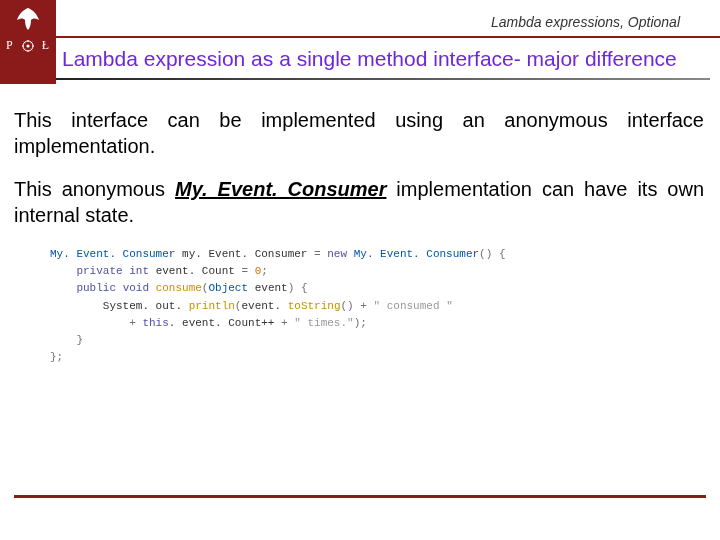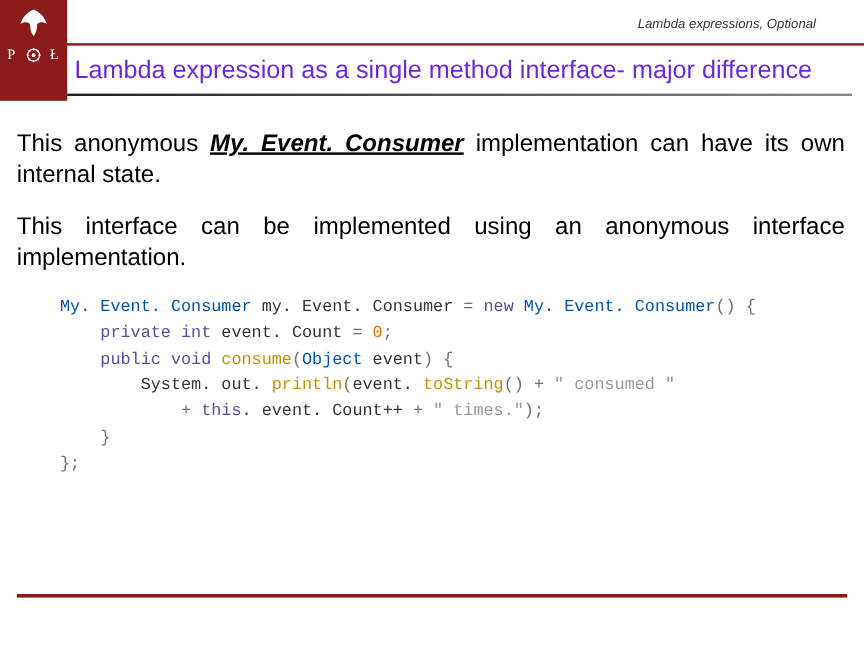--- a/index.html
+++ b/index.html
@@ -28,21 +28,21 @@
     box-sizing: border-box;
   }
   .header {
     position: relative;
     height: 84px;
   }
   .breadcrumb {
     position: absolute;
     top: 14px;
     right: 40px;
-    font-size: 11px;
+    font-size: 14px;
     font-style: italic;
     color: #333;
     text-align: right;
   }
   .underline-thin {
     position: absolute;
     top: 36px;
     left: 0;
     right: 0;
     height: 2px;
@@ -113,21 +113,21 @@
     text-align: justify;
   }
   .para .em {
     font-style: italic;
     font-weight: bold;
     text-decoration: underline;
   }
   .code {
     margin: 18px 10px 0 36px;
     font-family: "Courier New", Courier, monospace;
-    font-size: 14px;
+    font-size: 11px;
     line-height: 1.55;
     white-space: pre;
     color: var(--code-punct);
   }
   .kw { color: var(--code-keyword); }
   .ty { color: var(--code-type); }
   .mt { color: var(--code-method); }
   .nu { color: var(--code-number); }
   .st { color: var(--code-string); }
   .pu { color: var(--code-punct); }
@@ -176,24 +176,24 @@
         </span>
         <span>Ł</span>
       </span>
     </div>
 
     <div class="slide-title">Lambda expression as a single method interface- major difference</div>
     <div class="title-underline"></div>
   </div>
 
   <div class="body">
+    <p class="para">This interface can be implemented using an anonymous interface implementation.</p>
     <p class="para">
       <span>This anonymous </span><span class="em">My. Event. Consumer</span><span> implementation can have its own internal state.</span>
     </p>
-    <p class="para">This interface can be implemented using an anonymous interface implementation.</p>
 
     <div class="code"><span class="ty">My. Event. Consumer</span> <span class="id">my. Event. Consumer</span><span class="pu"> = </span><span class="kw">new</span> <span class="ty">My. Event. Consumer</span><span class="pu">() {</span>
     <span class="kw">private</span> <span class="kw">int</span> <span class="id">event. Count</span><span class="pu"> = </span><span class="nu">0</span><span class="pu">;</span>
     <span class="kw">public</span> <span class="kw">void</span> <span class="mt">consume</span><span class="pu">(</span><span class="ty">Object</span> <span class="id">event</span><span class="pu">) {</span>
         <span class="id">System. out. </span><span class="mt">println</span><span class="pu">(</span><span class="id">event. </span><span class="mt">toString</span><span class="pu">()</span><span class="pu"> + </span><span class="st">" consumed "</span>
             <span class="pu">+ </span><span class="kw">this</span><span class="id">. event. Count++ </span><span class="pu">+ </span><span class="st">" times."</span><span class="pu">);</span>
     <span class="pu">}</span>
 <span class="pu">};</span></div>
   </div>
 

